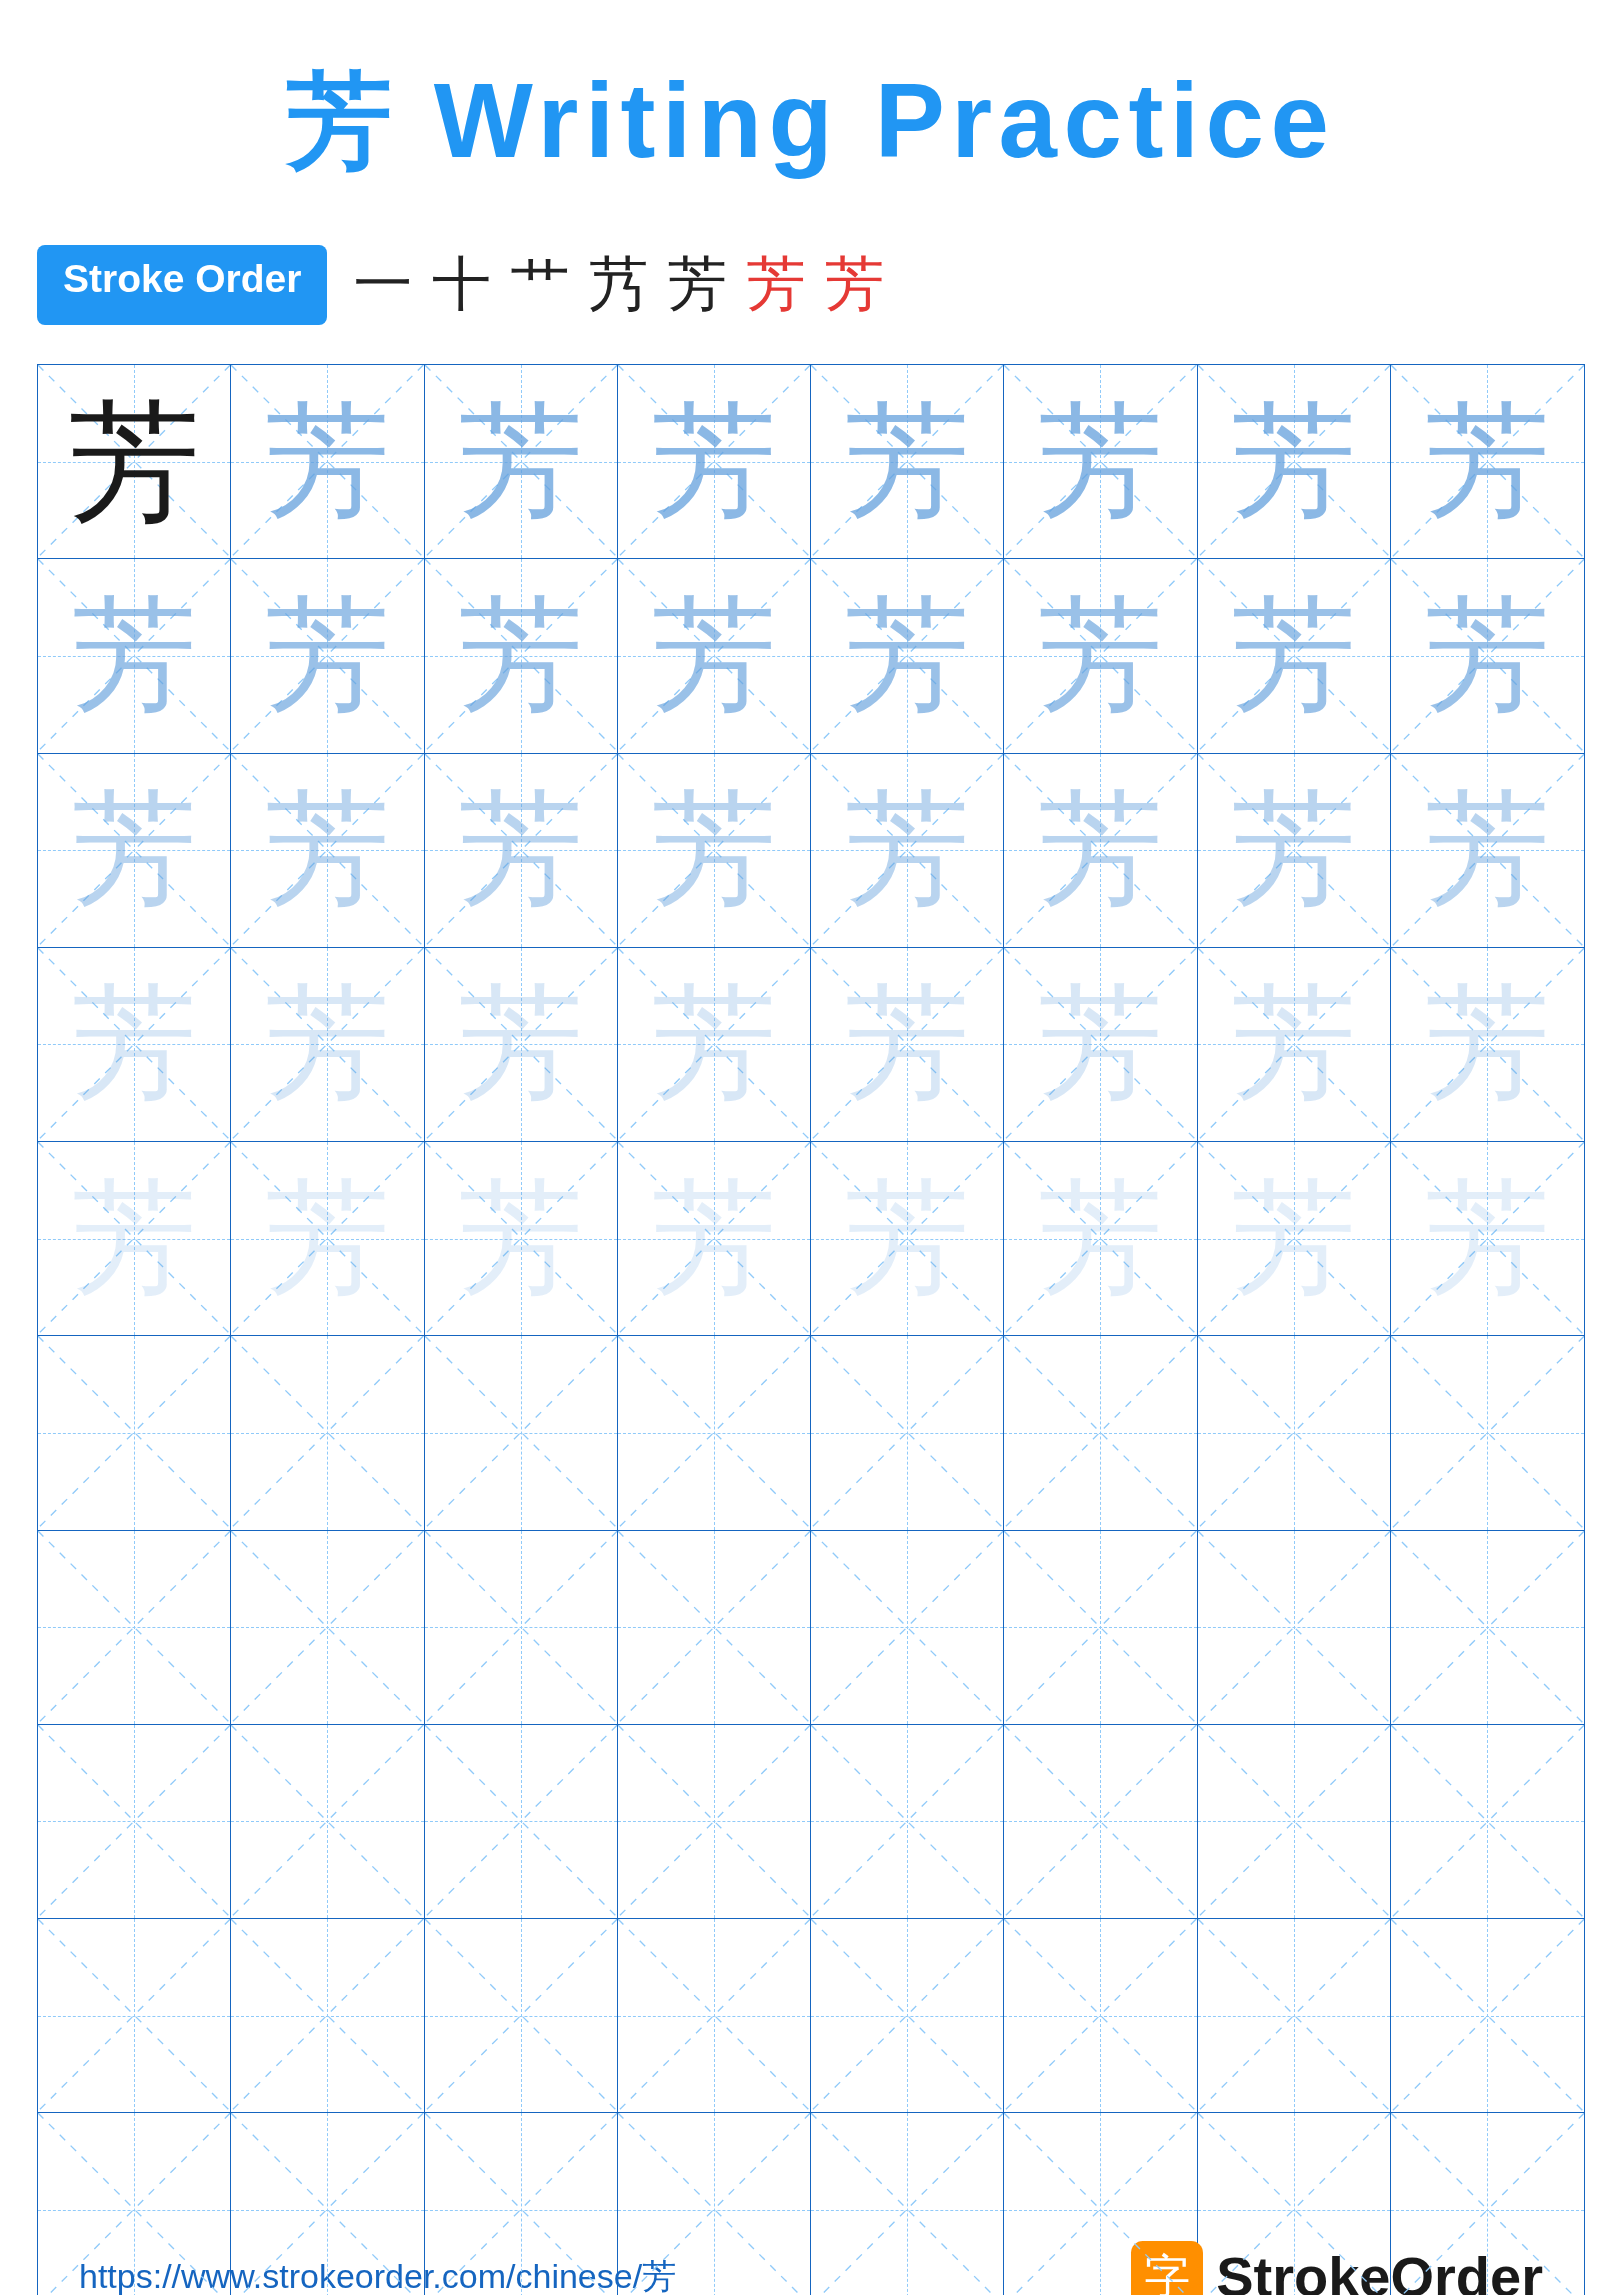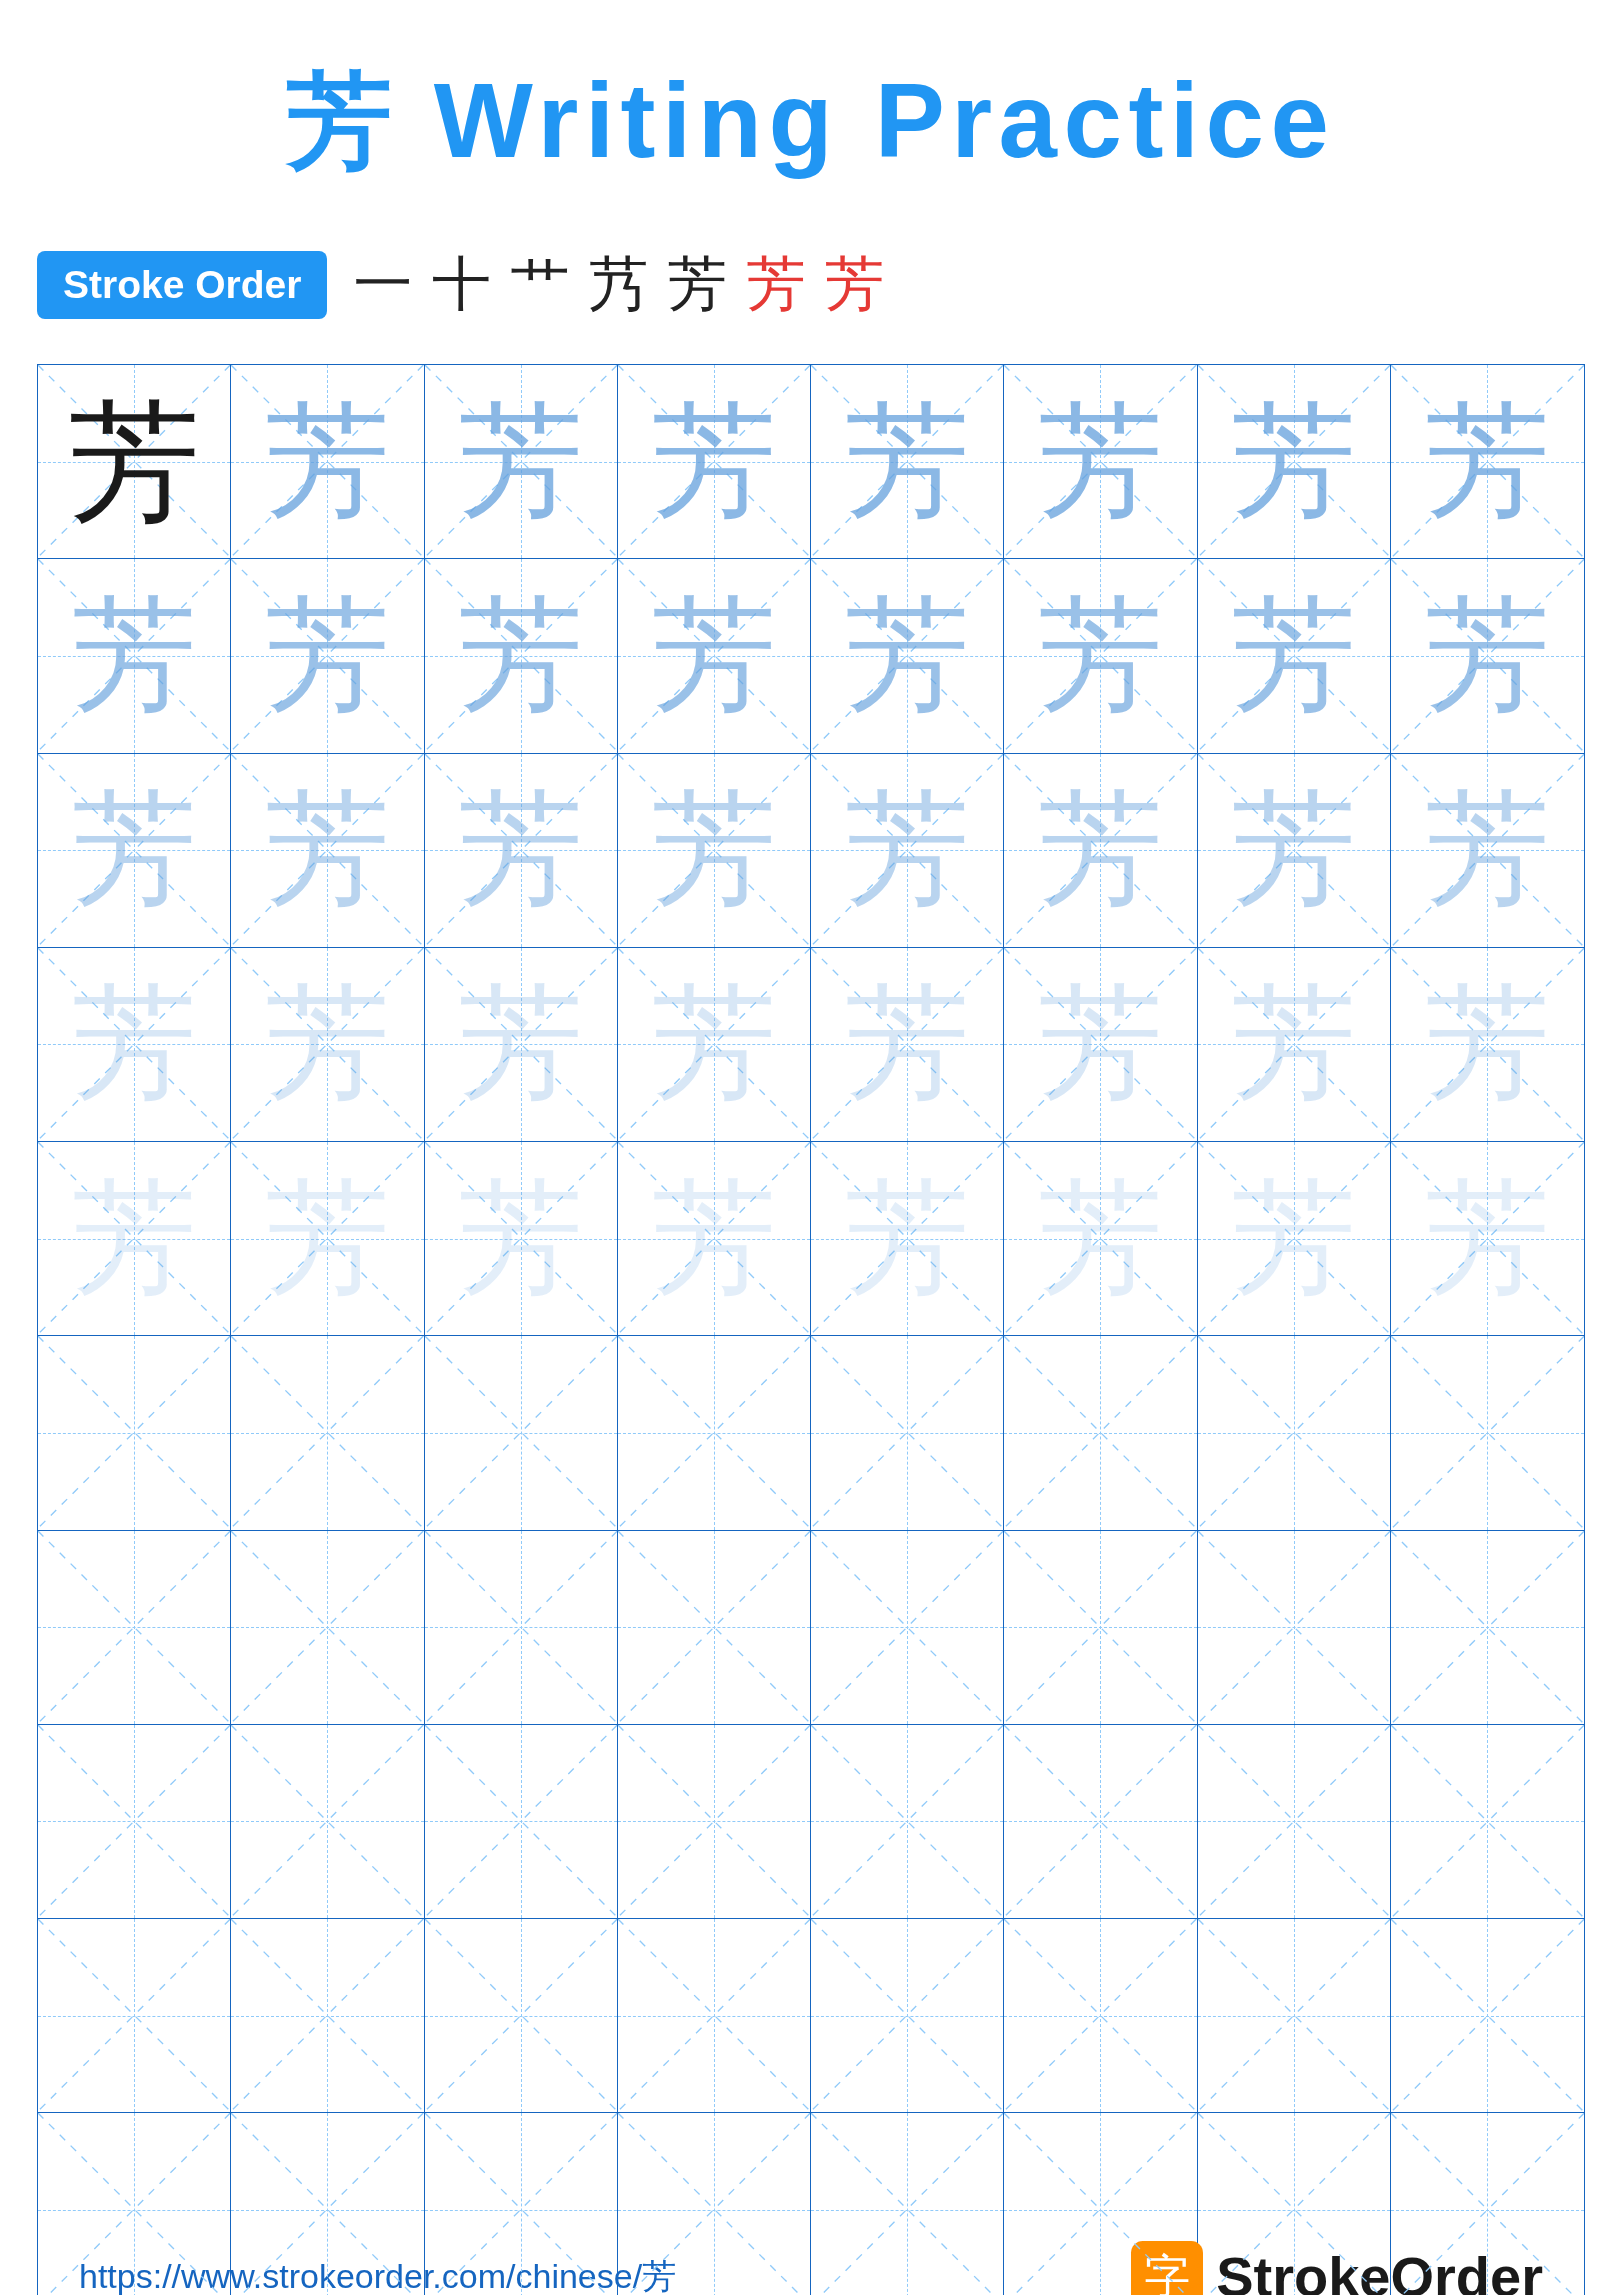--- a/index.html
+++ b/index.html
@@ -25,21 +25,20 @@
       font-size: 105px;
       font-weight: bold;
       color: #2196F3;
       margin-bottom: 52px;
       font-family: Arial, sans-serif;
       letter-spacing: 6.5px;
     }
 
     .stroke-order-row {
       display: flex;
-      align-items: center;
       margin-bottom: 39px;
       gap: 26px;
     }
 
     .stroke-order-badge {
       background: #2196F3;
       color: #fff;
       font-size: 39px;
       padding: 11.8px 26px;
       border-radius: 7.9px;

